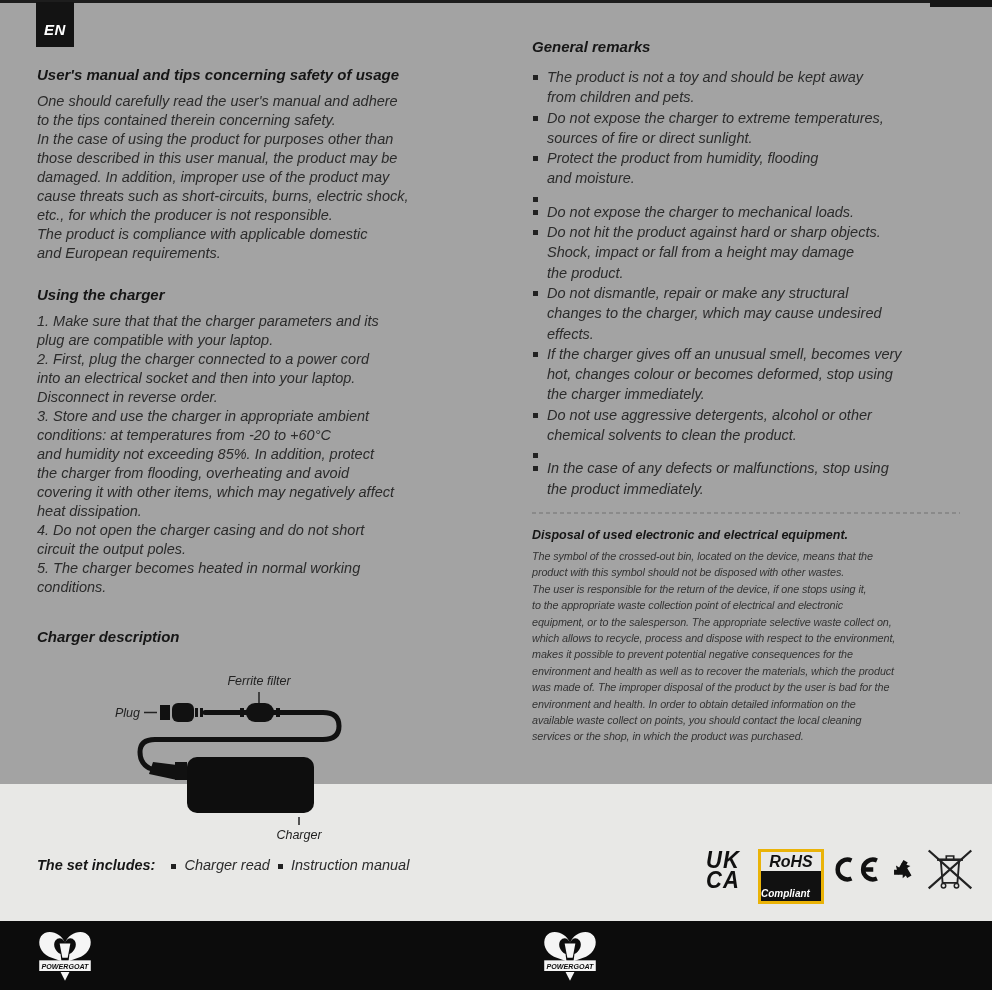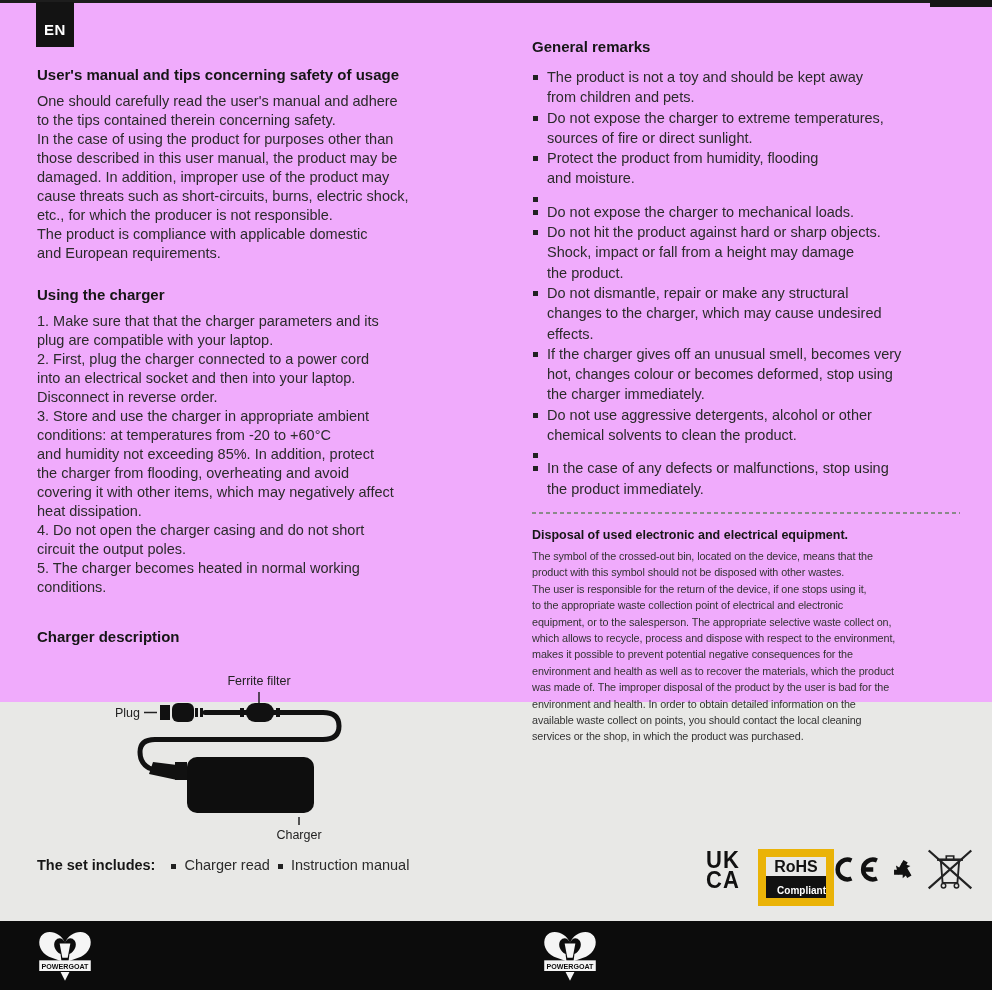--- a/index.html
+++ b/index.html
@@ -1,18 +1,18 @@
 <!DOCTYPE html>
 <html><head>
 <meta charset="utf-8">
 <style>
   html,body{margin:0;padding:0;}
   body{width:992px;height:990px;overflow:hidden;background:#e8e8e6;}
-  .page{position:relative;width:992px;height:702px;background:#f0abfc;
-        font-family:"Liberation Sans","DejaVu Sans",sans-serif;color:#2b2b2b;}
+  .page{position:relative;width:992px;height:784px;background:#a3a3a3;
+        font-family:"Liberation Sans","DejaVu Sans",sans-serif;color:#2b2b2b;font-style:italic;}
   .topline{position:absolute;top:0;left:0;width:992px;height:3px;background:#1d1d1d;}
   .topblob{position:absolute;top:0;right:0;width:62px;height:7px;background:#161616;}
   .en-badge{position:absolute;left:36px;top:2px;width:38px;height:45px;background:#131313;
             color:#fff;font-size:15px;font-weight:bold;display:flex;align-items:center;
             justify-content:center;padding-top:9px;box-sizing:border-box;letter-spacing:.5px;}
   .sec-title{font-size:15px;font-weight:bold;color:#161616;margin:0;}
   .body-text{font-size:14.5px;line-height:19px;white-space:pre-line;margin:9px 0 0;}
   .col-left{position:absolute;left:37px;top:66px;width:458px;}
   .sec-safety{position:absolute;left:0;top:0;width:458px;}
   .sec-using{position:absolute;left:0;top:220px;width:458px;}
@@ -27,24 +27,24 @@
   .remarks li{display:flex;}
   .sq{width:5px;height:5px;background:#222;margin:8px 9px 0 1px;flex:none;}
   .bt{font-size:14.5px;line-height:20.3px;white-space:pre-line;}
   .divider{height:2px;margin-top:13px;width:428px;
            background:repeating-linear-gradient(90deg,#8a8a8a 0 4px,transparent 4px 7px);}
   .disposal-title{font-size:12.5px;font-weight:bold;color:#161616;margin-top:14px;}
   .disposal-body{font-size:10.8px;line-height:16.4px;white-space:pre-line;margin-top:6px;
                  letter-spacing:-0.1px;color:#333;}
   .ukca{position:absolute;left:706px;top:851px;font-size:22px;font-weight:bold;
         line-height:19px;letter-spacing:1px;color:#111;transform:scaleY(1.05);}
-  .rohs{position:absolute;left:758px;top:849px;width:60px;border:8px solid #eab308;}
+  .rohs{position:absolute;left:758px;top:849px;width:60px;border:3px solid #eab308;}
   .rohs-top{font-size:16px;font-weight:bold;text-align:center;color:#111;padding:1px 0 0;}
   .rohs-bottom{background:#111;color:#fff;font-size:10px;font-weight:bold;
-               text-align:right;padding:9px 0 2px;}
+               text-align:left;padding:17px 0 2px;}
   .ce{position:absolute;left:833px;top:853px;}
   .recycle{position:absolute;left:886px;top:851px;}
   .weee{position:absolute;left:925px;top:847px;}
   .footer{position:absolute;left:0;top:921px;width:992px;height:69px;background:#0c0c0c;}
   .brand-logo{position:absolute;top:5px;width:64px;height:58px;}
   .brand-logo.first{left:33px;}
   .brand-logo.second{left:538px;}
   svg text{font-family:"Liberation Sans","DejaVu Sans",sans-serif;}
 </style>
 </head>

